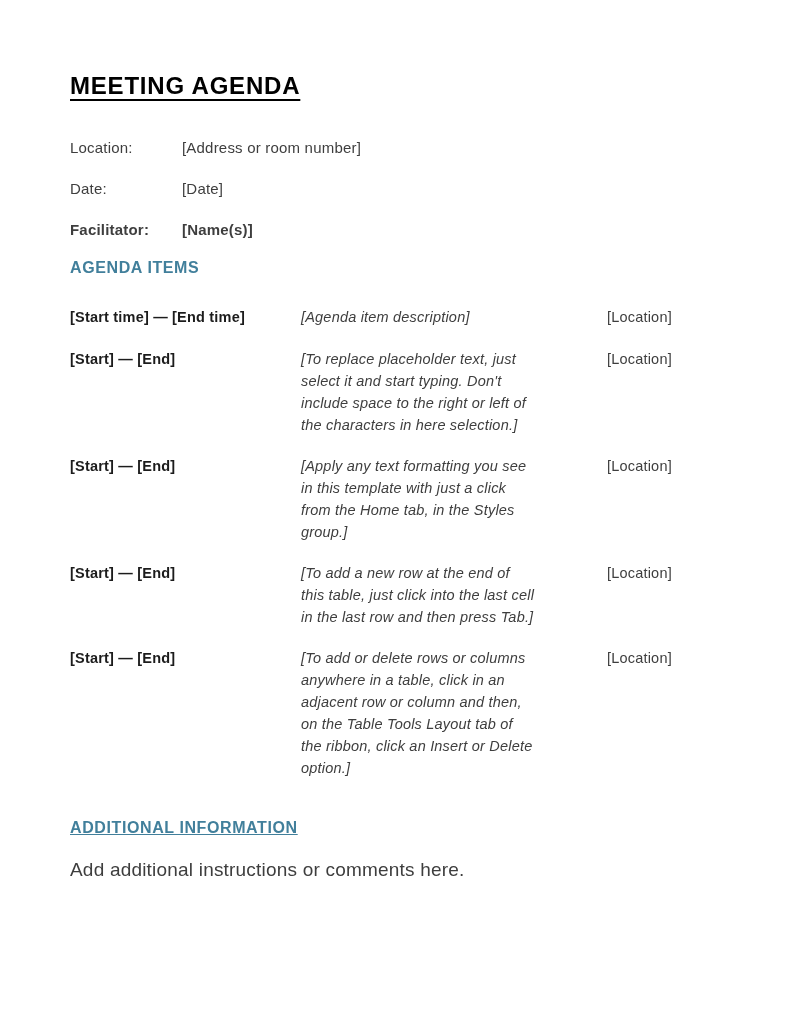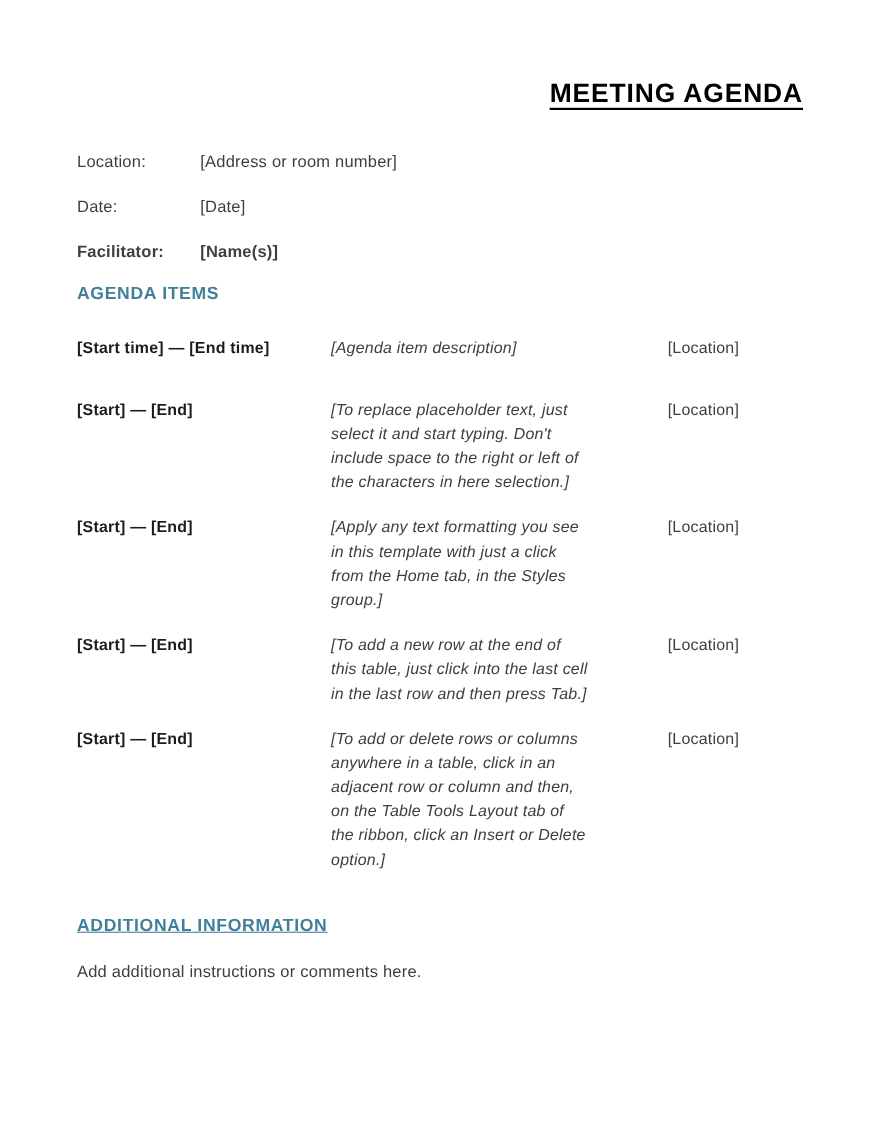--- a/index.html
+++ b/index.html
@@ -18,21 +18,21 @@
     color: #3e3e3e;
     letter-spacing: 0.2px;
     overflow: hidden;
   }
   .doc-title {
     margin: 0 0 39px 0;
     font-size: 24px;
     line-height: 28px;
     font-weight: 700;
     color: #000000;
-    text-align: right;
+    text-align: left;
     letter-spacing: 0.8px;
   }
   .doc-title span {
     text-decoration: underline;
     text-underline-offset: 5px;
     text-decoration-thickness: 2px;
   }
   .meta-section {
     margin: 0;
   }
@@ -58,37 +58,37 @@
   }
   .agenda-heading { margin-top: 21px; margin-bottom: 30px; }
   .agenda-table { margin: 0; }
   .agenda-row {
     display: grid;
     grid-template-columns: 231px 306px 1fr;
     font-size: 14.5px;
     line-height: 22px;
     margin-bottom: 19px;
   }
-  .agenda-row.header-row { margin-bottom: 34px; }
+  .agenda-row.header-row { margin-bottom: 20px; }
   .agenda-row:last-child { margin-bottom: 0; }
   .cell-time {
     font-weight: 700;
     color: #1c1c1c;
     padding-right: 12px;
   }
   .cell-desc {
     white-space: pre-line;
     padding-right: 32px;
     font-style: italic;
   }
   .cell-loc { }
   .additional-heading { margin-top: 40px; margin-bottom: 0; text-decoration: underline; }
   .additional-text {
     margin: 25px 0 0 0;
-    font-size: 15px;
+    font-size: 19px;
     line-height: 17px;
   }
 </style>
 </head>
 <body>
 
 <div class="page">
 
   <h1 class="doc-title">
     <span>MEETING AGENDA</span>

